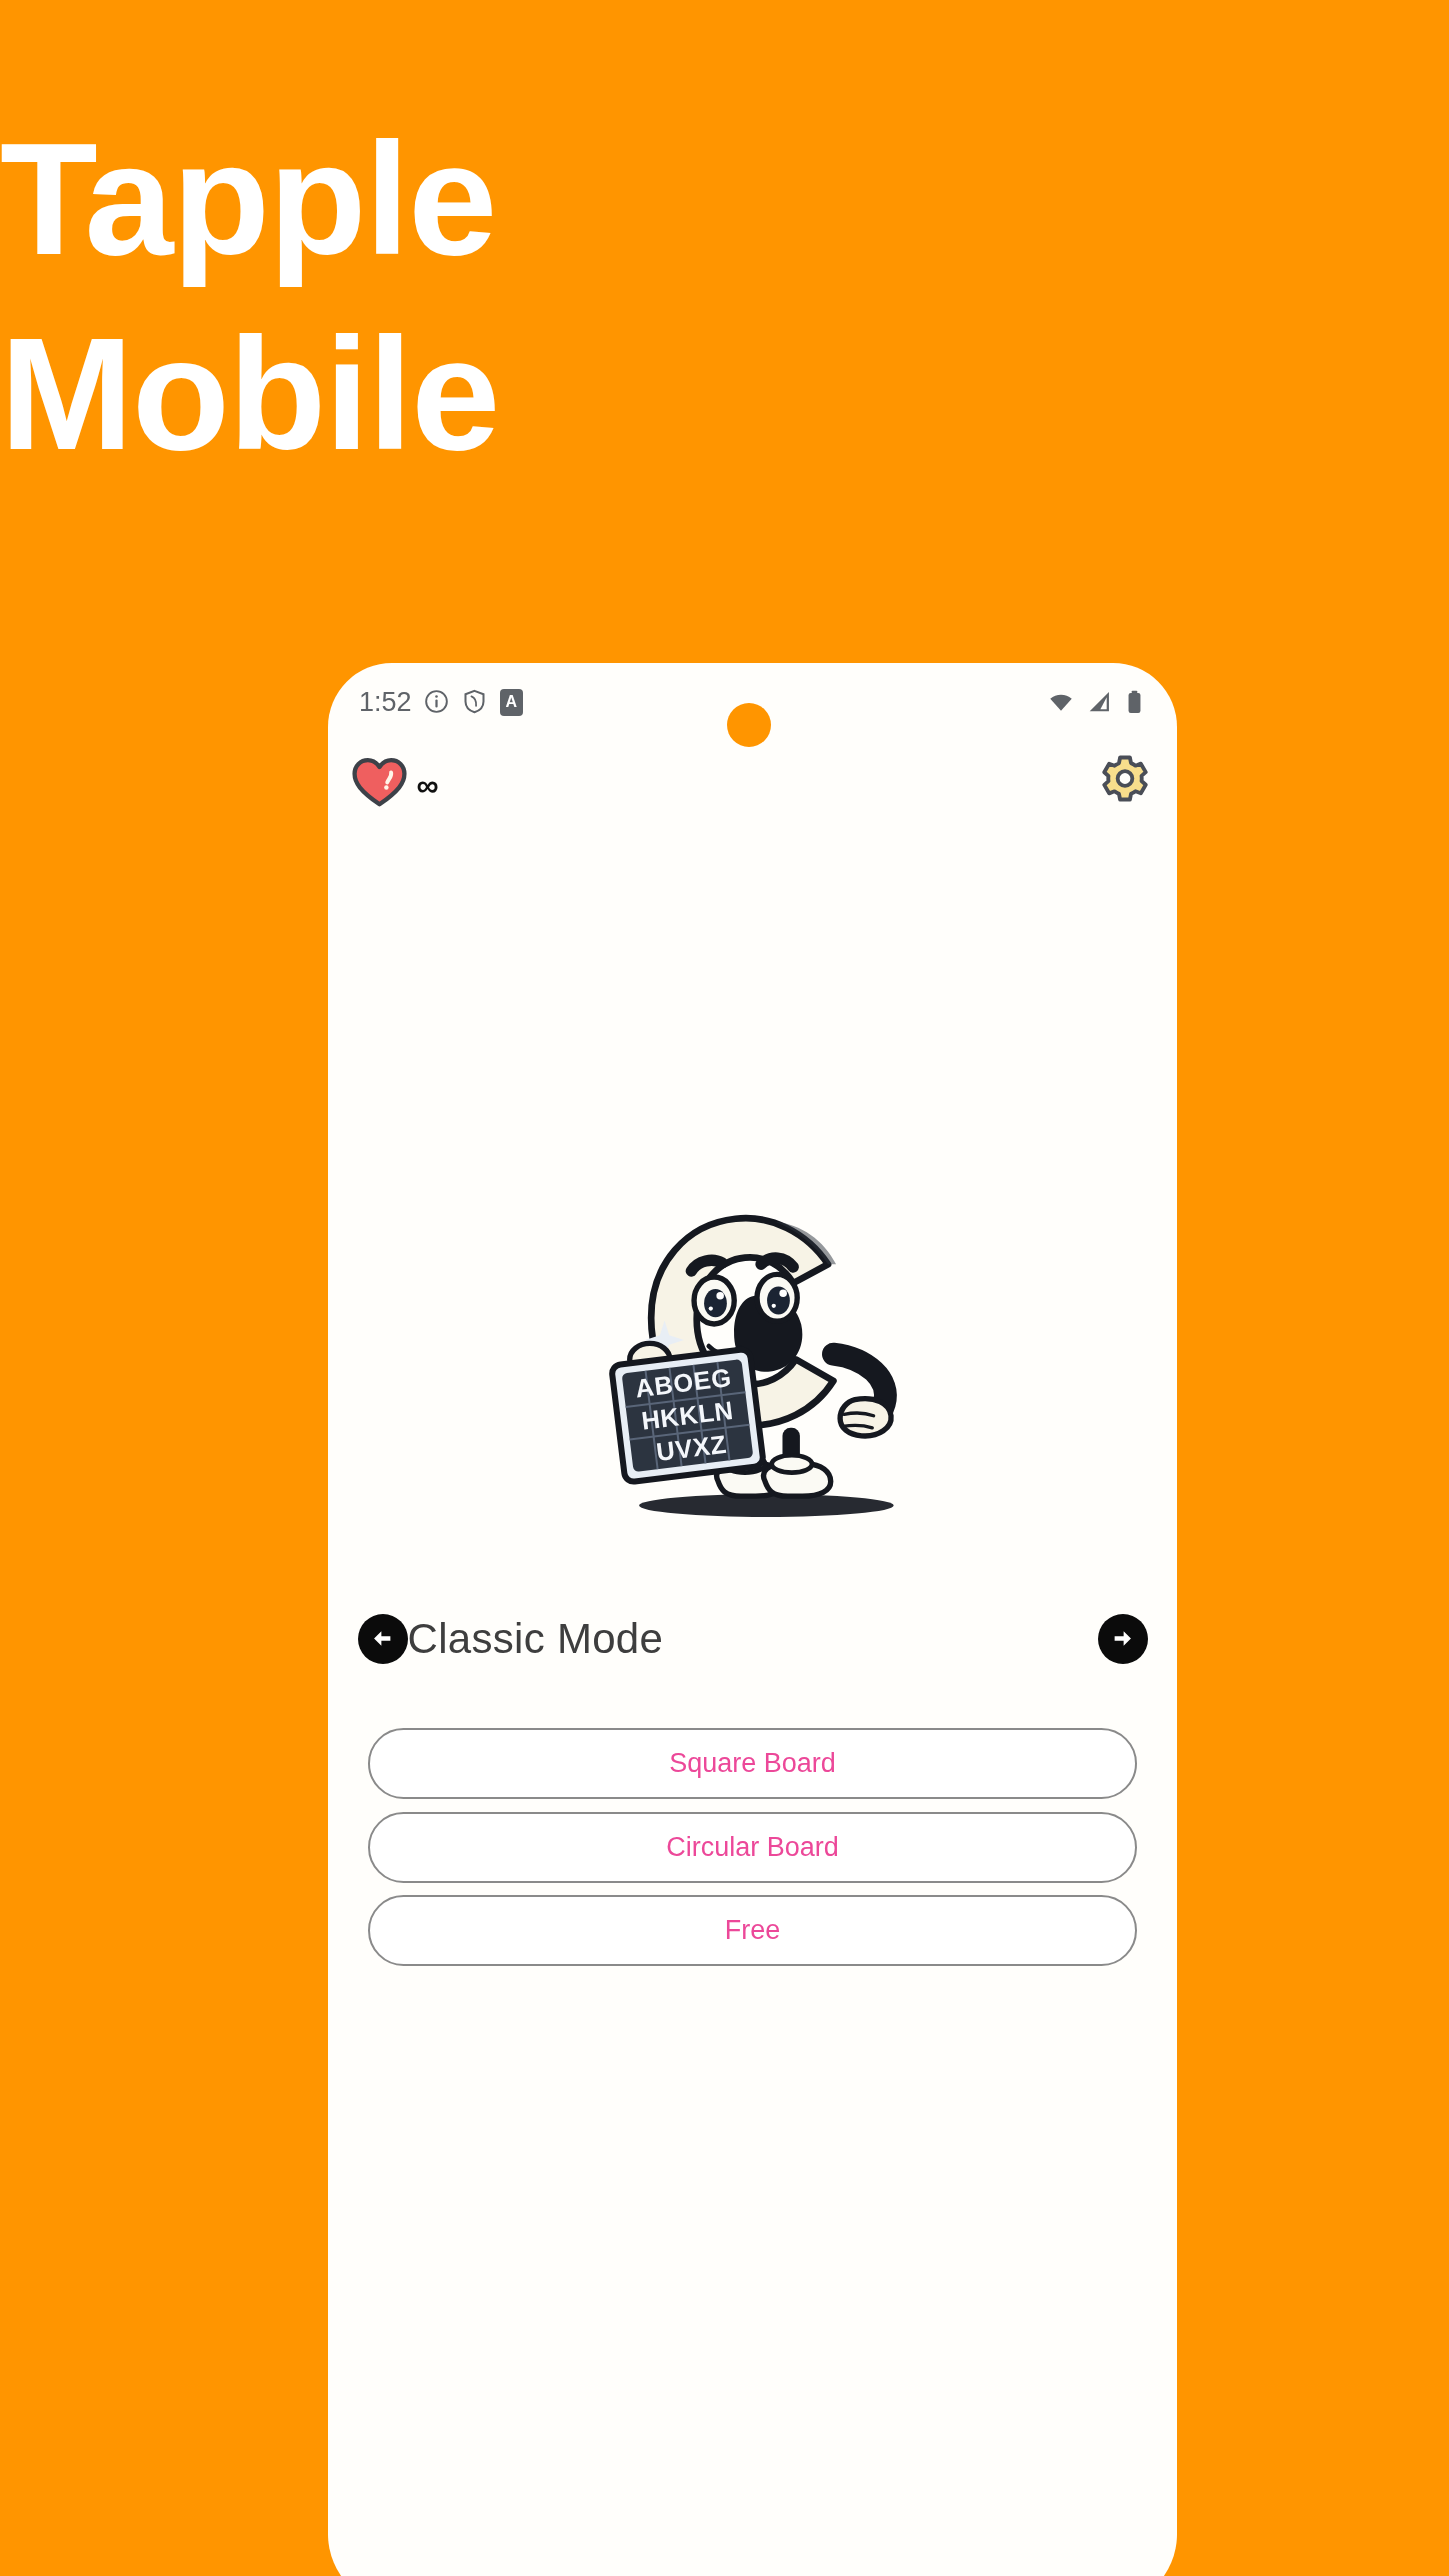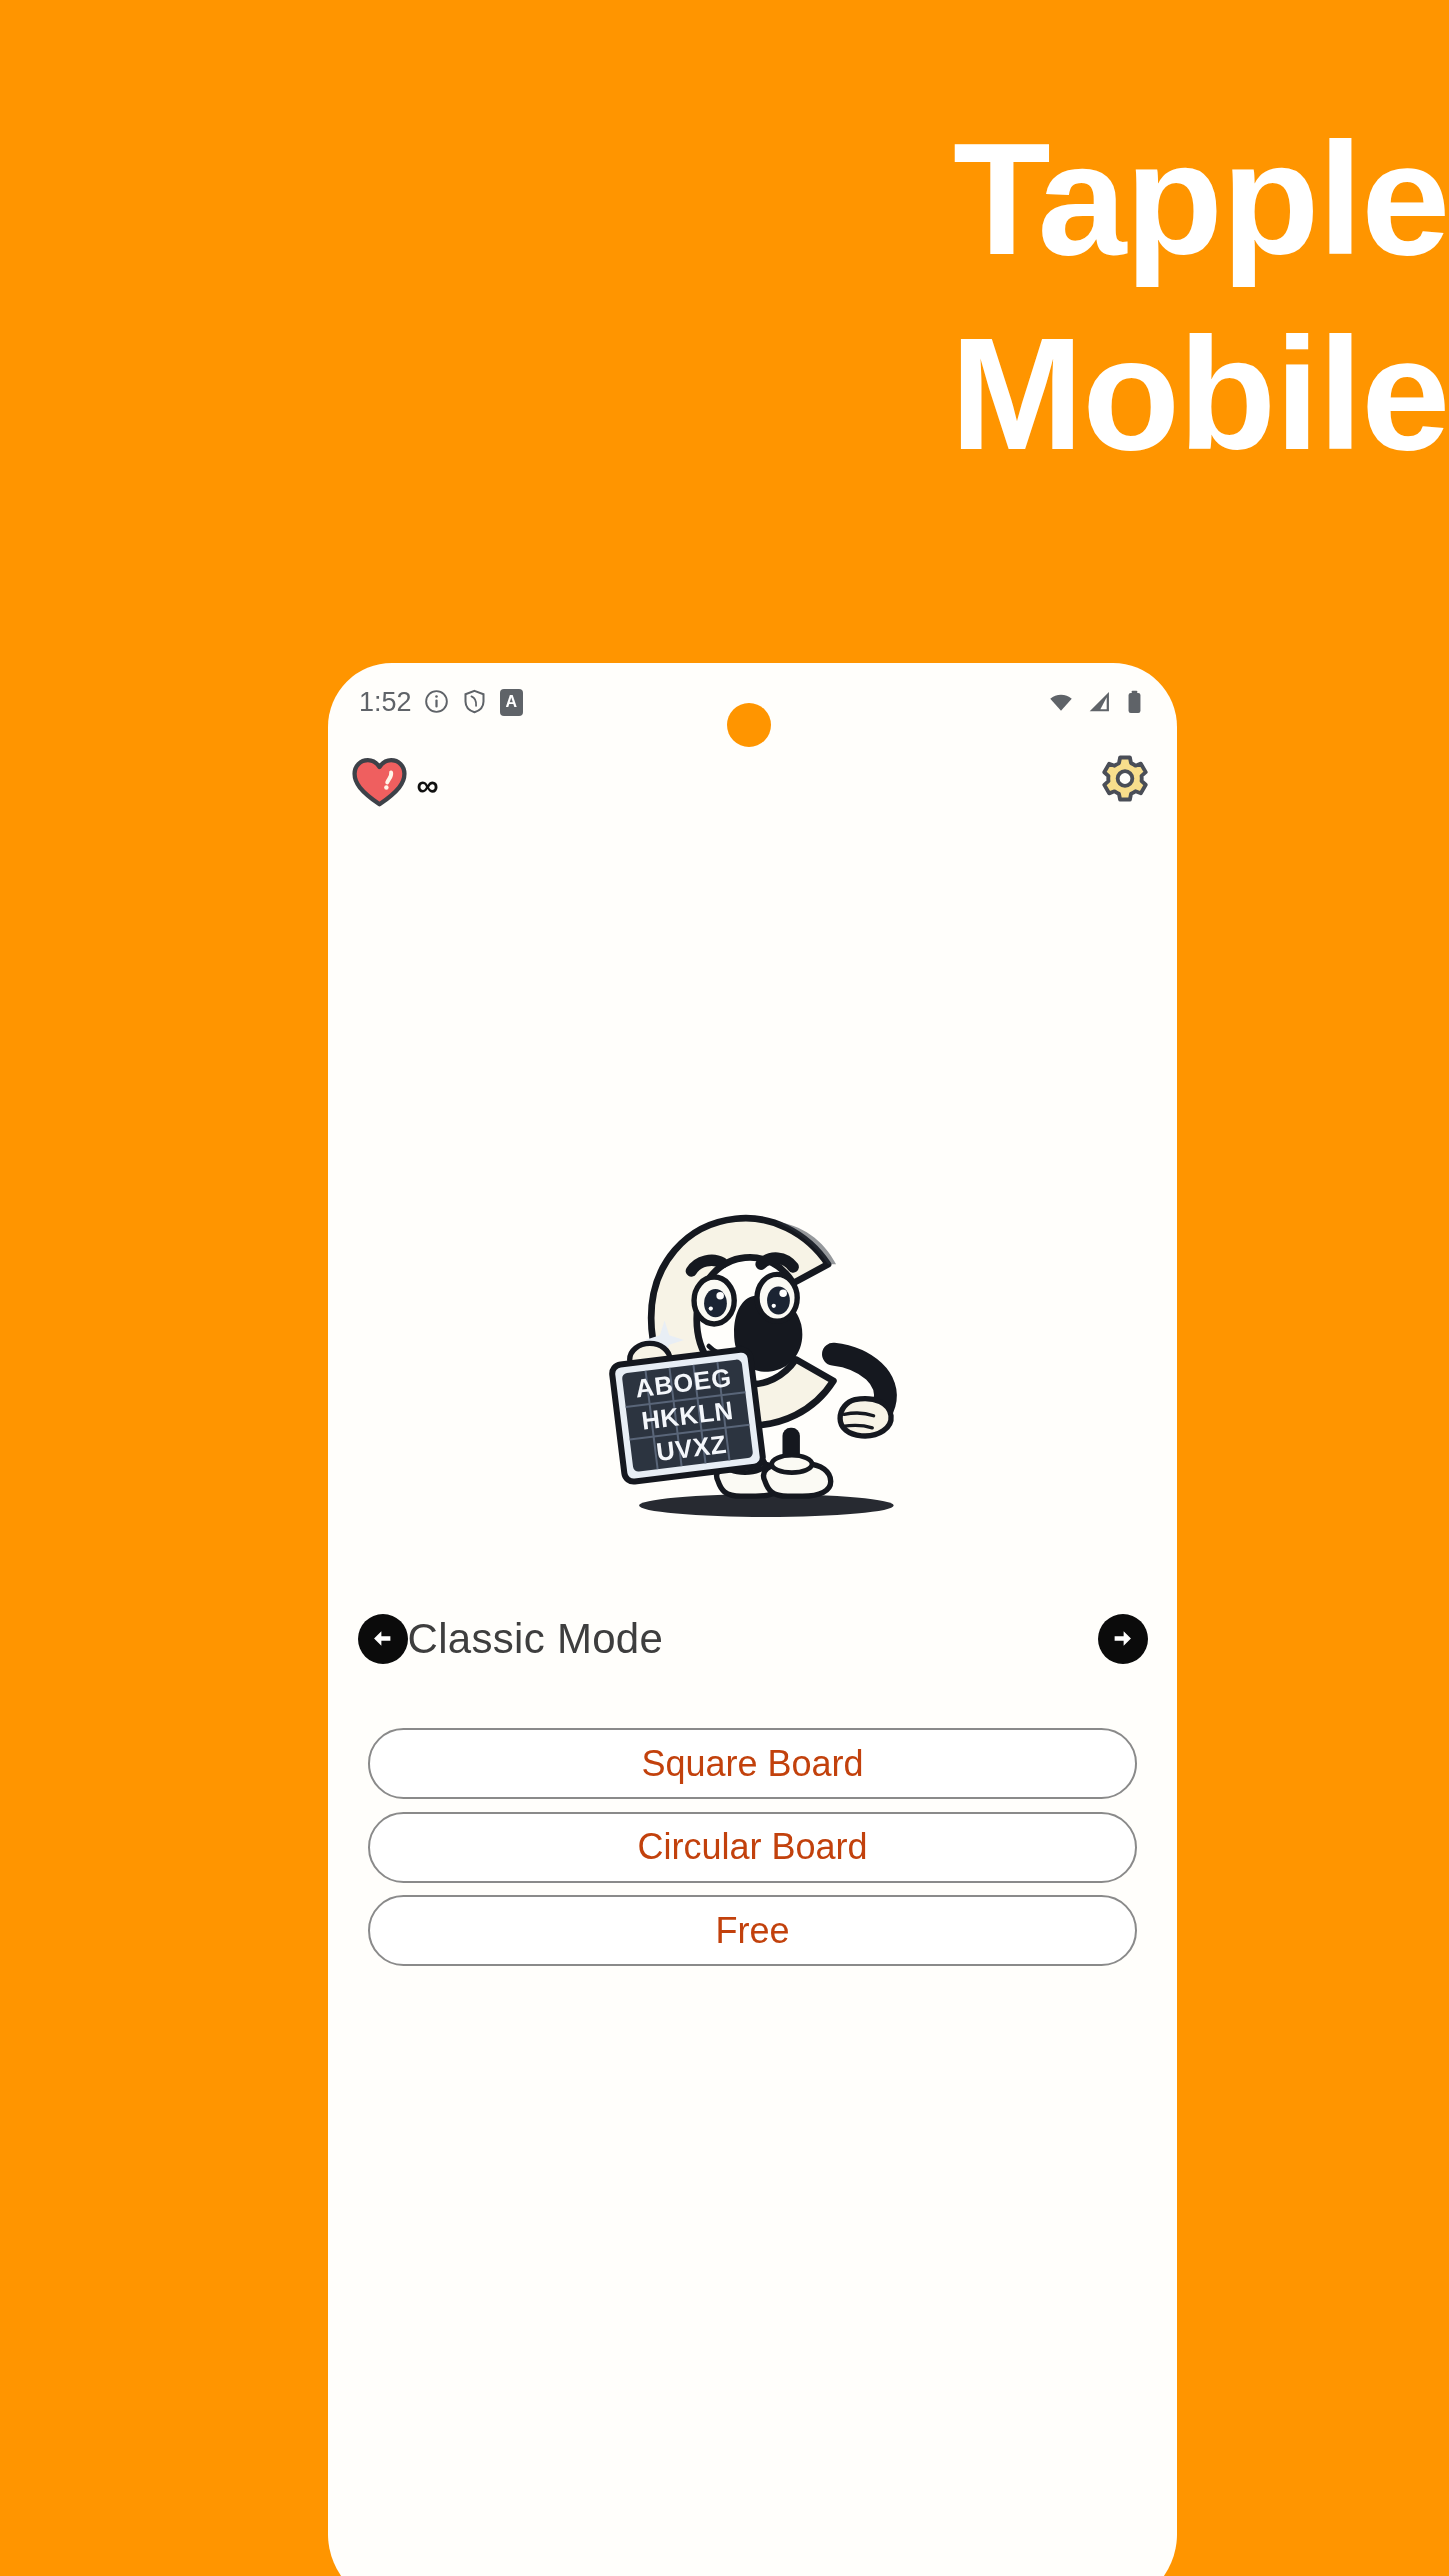--- a/index.html
+++ b/index.html
@@ -21,21 +21,21 @@
     background: #ff9500;
     overflow: hidden;
   }
 
   
   .hero-title {
     position: absolute;
     left: 0;
     top: 101px;
     width: 1449px;
-    text-align: right;
+    text-align: left;
     color: #ffffff;
     font-family: "Liberation Sans", sans-serif;
     font-weight: bold;
     font-size: 160px;
     line-height: 1.22;
     letter-spacing: -1.3px;
     white-space: pre-line;
   }
 
   
@@ -191,22 +191,22 @@
     box-sizing: border-box;
     display: flex;
     flex-direction: column;
     gap: 12.7px;
   }
   .opt-btn {
     height: 71px;
     border: 2.7px solid #8a8a8a;
     border-radius: 40px;
     background: #ffffff;
-    color: #c2410c;
-    font-size: 36px;
+    color: #ec4899;
+    font-size: 27px;
     font-family: "Liberation Sans", sans-serif;
     display: flex;
     align-items: center;
     justify-content: center;
     box-sizing: border-box;
     line-height: 1;
   }
   .opt-btn.primary {
     background: #ff9a00;
     border: none;

